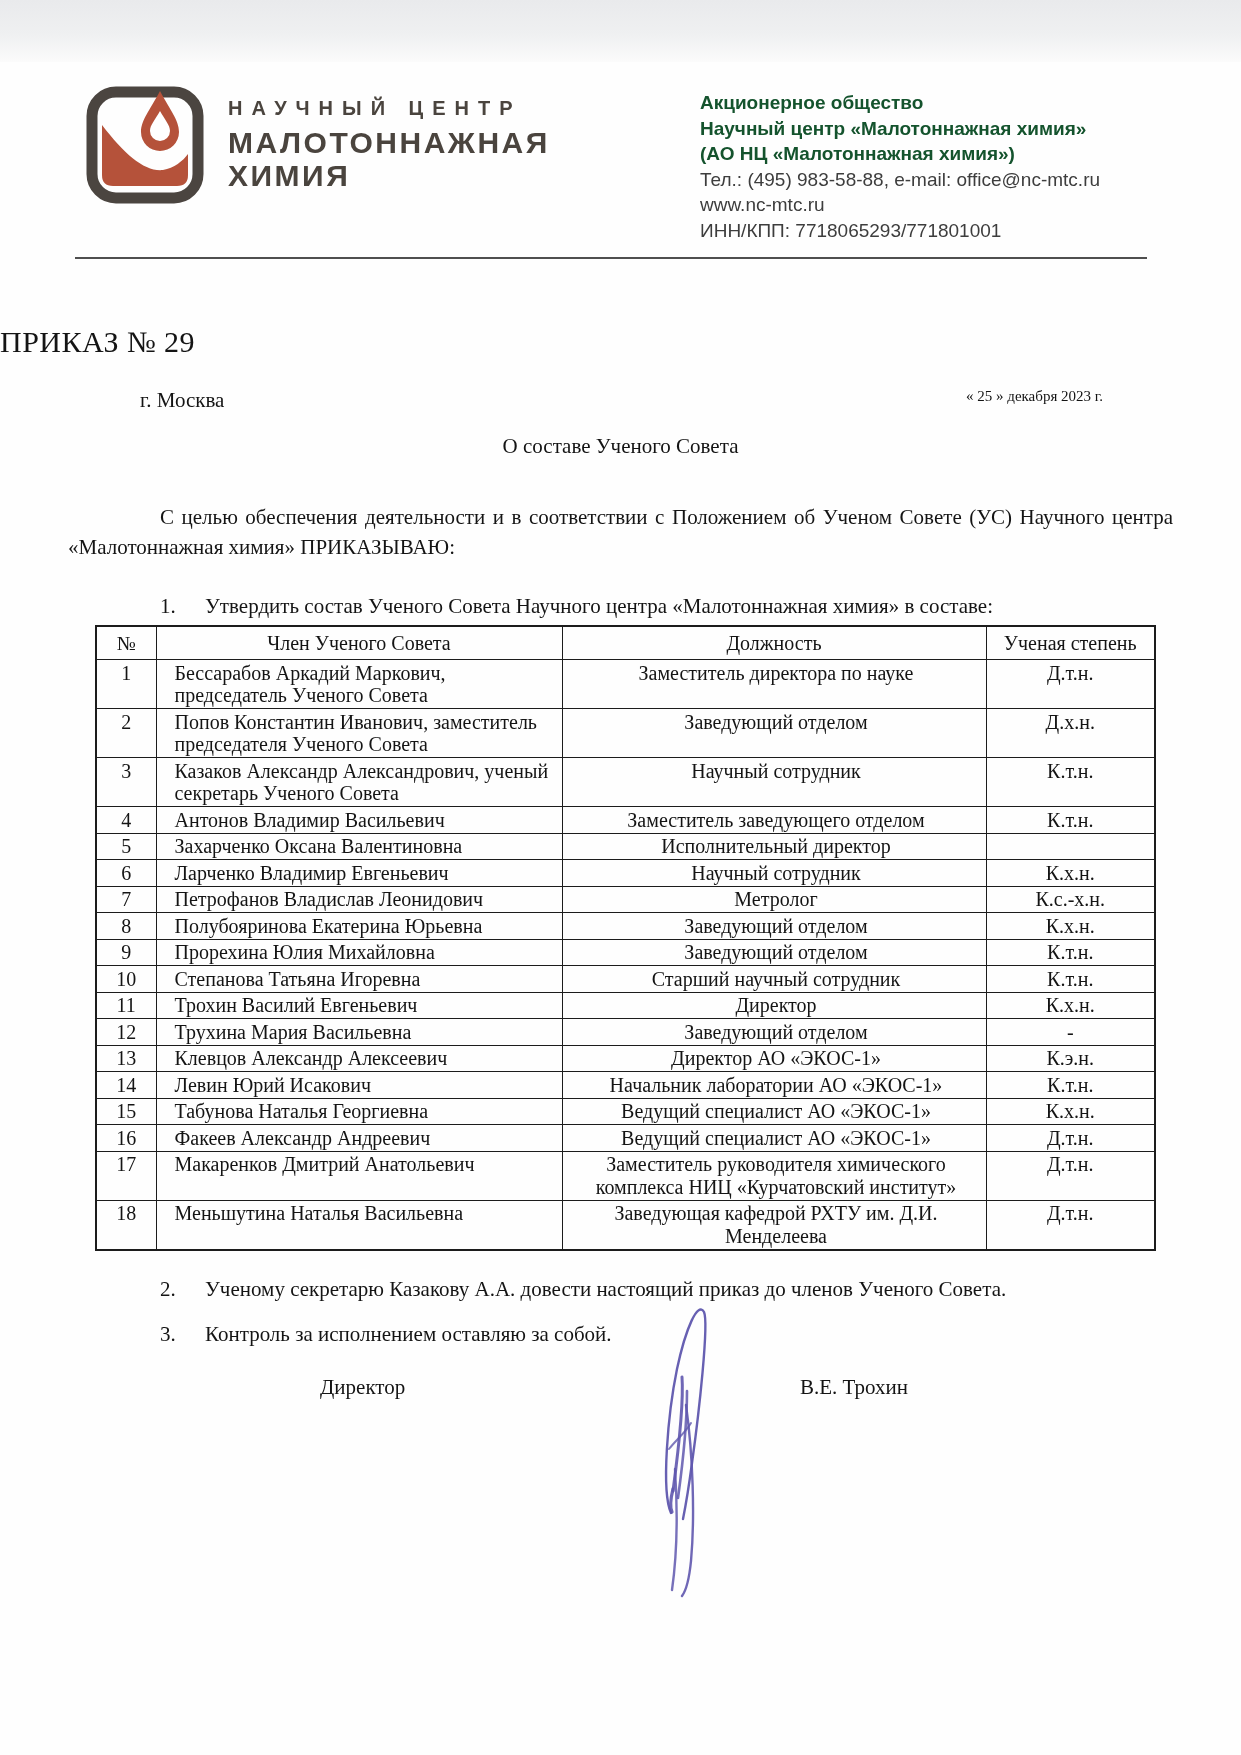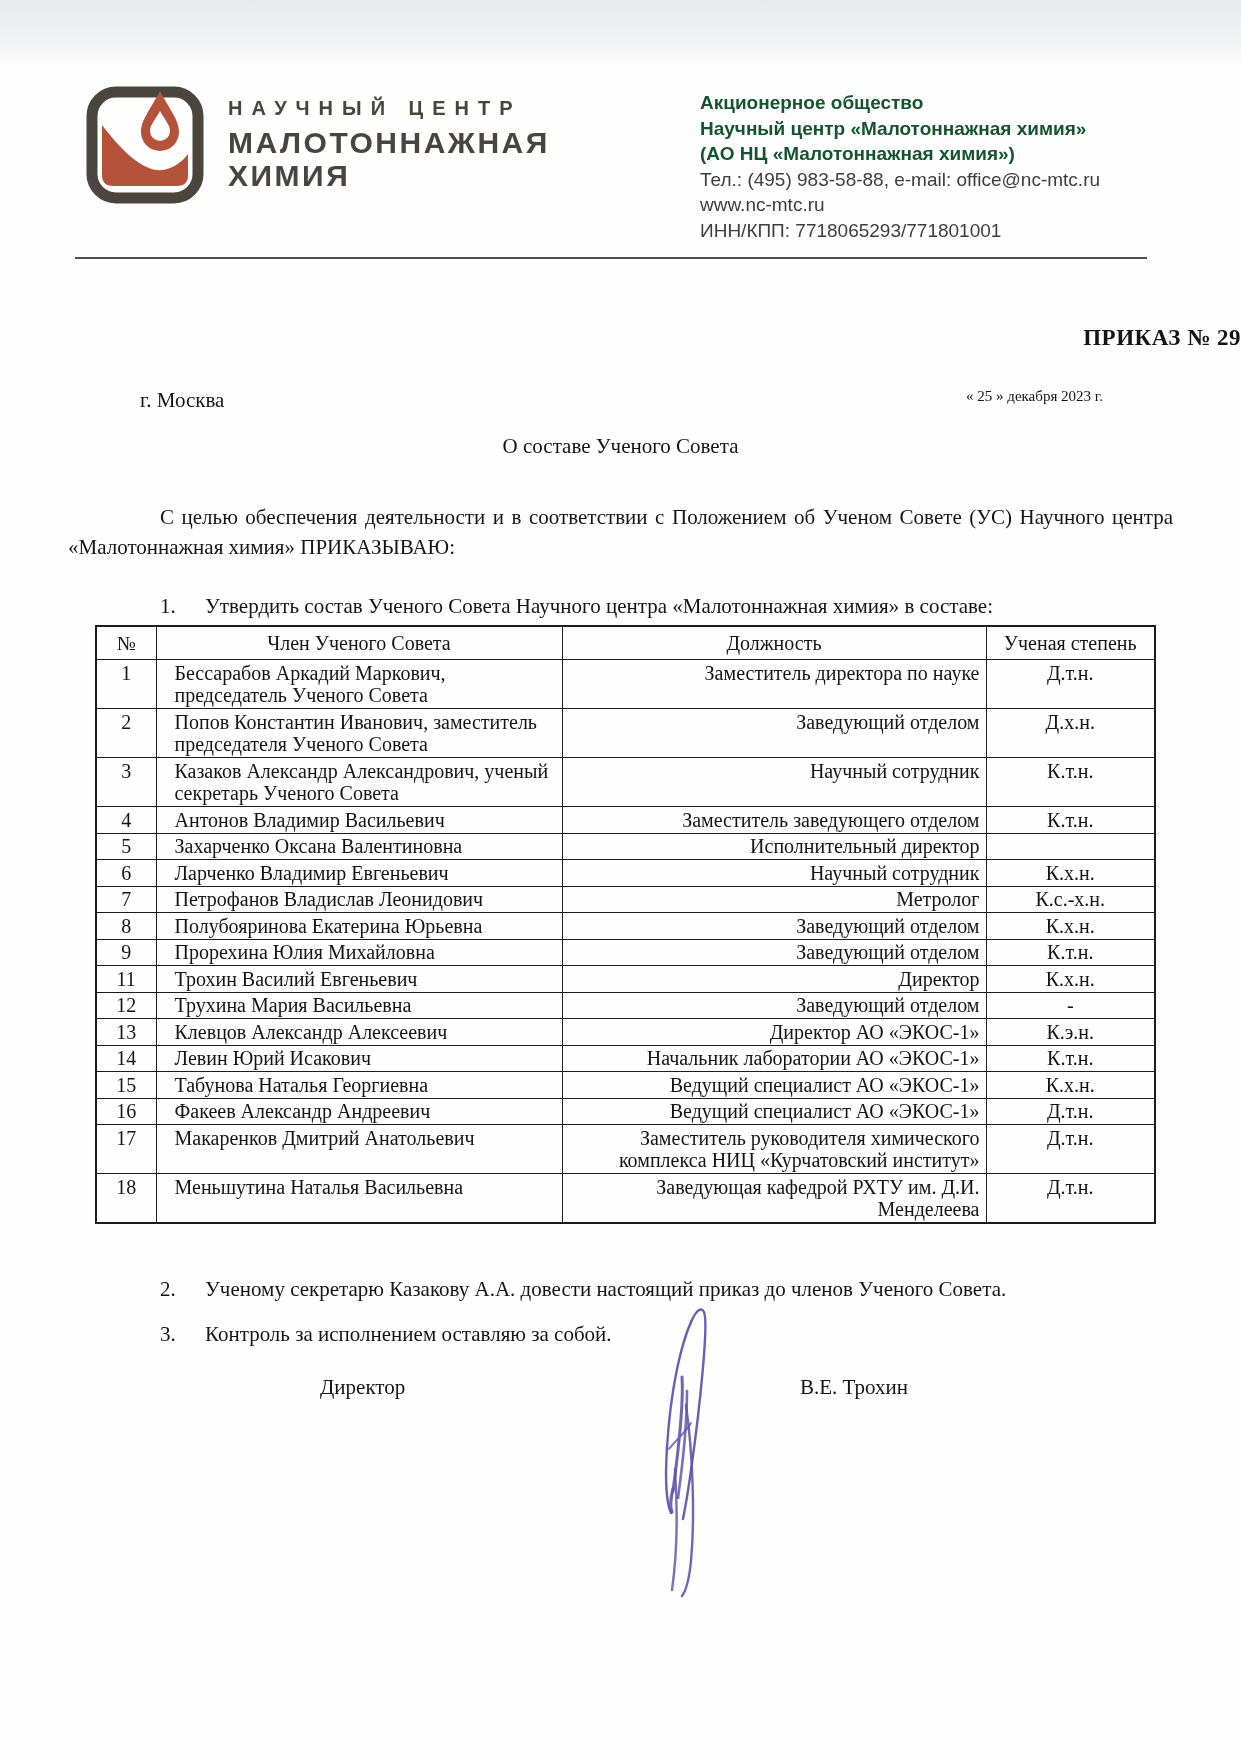--- a/index.html
+++ b/index.html
@@ -28,21 +28,21 @@
   .company{
     position:absolute;left:700px;top:90px;
     font-family:"Liberation Sans", sans-serif;
     font-size:19px;line-height:25.5px;color:#3d3d3d;white-space:nowrap;
   }
   .company .b{font-weight:700;color:#14532d;}
   .divider{position:absolute;left:75px;top:257px;width:1072px;height:2px;background:#4f4f4f;}
   
   .doc-title{
     position:absolute;left:0;top:325px;width:100%;
-    text-align:right;font-size:23px;font-weight:700;letter-spacing:.5px;
+    text-align:left;font-size:30px;font-weight:400;letter-spacing:.5px;
   }
   .city{position:absolute;left:140px;top:388px;font-size:21px;}
   .date{position:absolute;right:138px;top:388px;font-size:15px;}
   .subject{position:absolute;left:0;top:434px;width:100%;text-align:center;font-size:21px;}
   .preamble{
     position:absolute;left:68px;top:502px;width:1105px;
     font-size:21px;line-height:30px;text-align:justify;text-indent:92px;
   }
   .order-item{position:absolute;left:160px;font-size:21px;white-space:nowrap;}
   .item-num{display:inline-block;min-width:45px;}
@@ -62,21 +62,21 @@
   }
   .council td{
     vertical-align:top;line-height:22.5px;padding:1.5px 6px;
   }
   .council col.c-num{width:60px;}
   .council col.c-name{width:406px;}
   .council col.c-post{width:424px;}
   .council col.c-deg{width:169px;}
   .council td.t-num{text-align:center;}
   .council td.t-name{text-align:left;padding-left:18px;}
-  .council td.t-post{text-align:right;padding-left:10px;}
+  .council td.t-post{text-align:center;padding-left:10px;}
   .council td.t-deg{text-align:center;}
   
   .sig-role{position:absolute;left:320px;top:1375px;font-size:21px;}
   .sig-name{position:absolute;left:800px;top:1375px;font-size:21px;}
   .sig-svg{position:absolute;left:625px;top:1293px;width:104px;height:306px;}
 </style>
 </head>
 <body>
 
 <div class="page">
@@ -180,20 +180,26 @@
           <td class="t-post">Заведующий отделом</td>
           <td class="t-deg">К.х.н.</td>
         </tr>
         <tr>
           <td class="t-num">9</td>
           <td class="t-name">Прорехина Юлия Михайловна</td>
           <td class="t-post">Заведующий отделом</td>
           <td class="t-deg">К.т.н.</td>
         </tr>
         <tr>
+          <td class="t-num">10</td>
+          <td class="t-name">Степанова Татьяна Игоревна</td>
+          <td class="t-post">Старший научный сотрудник</td>
+          <td class="t-deg">К.т.н.</td>
+        </tr>
+        <tr>
           <td class="t-num">11</td>
           <td class="t-name">Трохин Василий Евгеньевич</td>
           <td class="t-post">Директор</td>
           <td class="t-deg">К.х.н.</td>
         </tr>
         <tr>
           <td class="t-num">12</td>
           <td class="t-name">Трухина Мария Васильевна</td>
           <td class="t-post">Заведующий отделом</td>
           <td class="t-deg">-</td>

